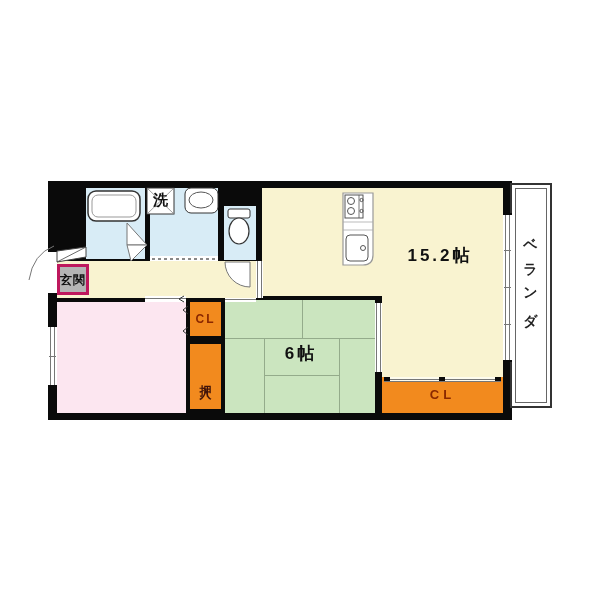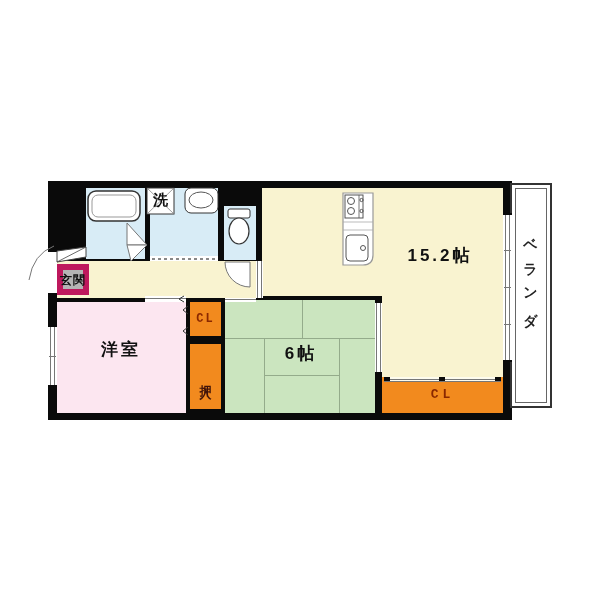--- a/index.html
+++ b/index.html
@@ -14,24 +14,24 @@
   .cream{background:#f9f3d0;}
   .pink{background:#fce6f0;}
   .green{background:#cbe5bf;}
   .orange{background:#f28a1e;}
   .wallpatch{background:#0a0a0a;}
   .label{
     position:absolute;color:#111;font-weight:bold;text-align:center;
     letter-spacing:3px;line-height:20px;font-size:17px;white-space:nowrap;
   }
   .small-label{font-size:12px;letter-spacing:2px;line-height:14px;}
-  .cl-text{color:#8a2800;font-family:Liberation Mono, monospace;}
+  .cl-text{color:#8a2800;}
   .vert{writing-mode:vertical-rl;text-orientation:upright;white-space:nowrap;}
   .flexc{display:flex;align-items:center;justify-content:center;}
-  .genkan{background:#b5b5b5;border:6px solid #be185d;box-sizing:border-box;}
+  .genkan{background:#b5b5b5;border:3px solid #be185d;box-sizing:border-box;}
   .closet-box{border:4px solid #0a0a0a;box-sizing:border-box;background:#f28a1e;}
   
   .gapstrip{position:absolute;background:#fff;}
   .vtrack{position:absolute;top:0;bottom:0;left:2px;right:2px;
           border-left:1px solid #777;border-right:1px solid #777;}
   .htrack{position:absolute;left:0;right:0;top:2px;height:0;border-top:1px solid #777;}
   .capTB{border-top:2px solid #0a0a0a;border-bottom:2px solid #0a0a0a;box-sizing:border-box;}
   .tick{position:absolute;left:1px;right:1px;height:1px;background:#777;}
   .dotline{position:absolute;left:2px;right:2px;top:2px;height:2px;
            background:repeating-linear-gradient(90deg,#888 0 3px,transparent 3px 6px);}
@@ -159,20 +159,19 @@
     <line x1="57" y1="262" x2="86" y2="247" stroke="#444" stroke-width="0.8"></line>
     <path d="M54,246 Q33,254 29,280" fill="none" stroke="#777" stroke-width="1"></path>
 
     <path d="M188,306 L183,310 L188,314 M188,327 L183,331 L188,335 M184,296 L179,299 L184,302" fill="none" stroke="#333" stroke-width="1"></path>
   </svg>
 
   <div class="label" style="left:360px;top:246px;width:160px;">
     <div>15.2帖</div>
   </div>
   <div class="label" style="left:51px;top:340px;width:140px;">
-    <div>洋室</div>
   </div>
   <div class="label" style="left:231px;top:344px;width:140px;">
     <div>6帖</div>
   </div>
   <div class="label" style="left:147px;top:190px;width:27px;font-size:15px;letter-spacing:0;">洗</div>
 
 </div>
 
 </body></html>

